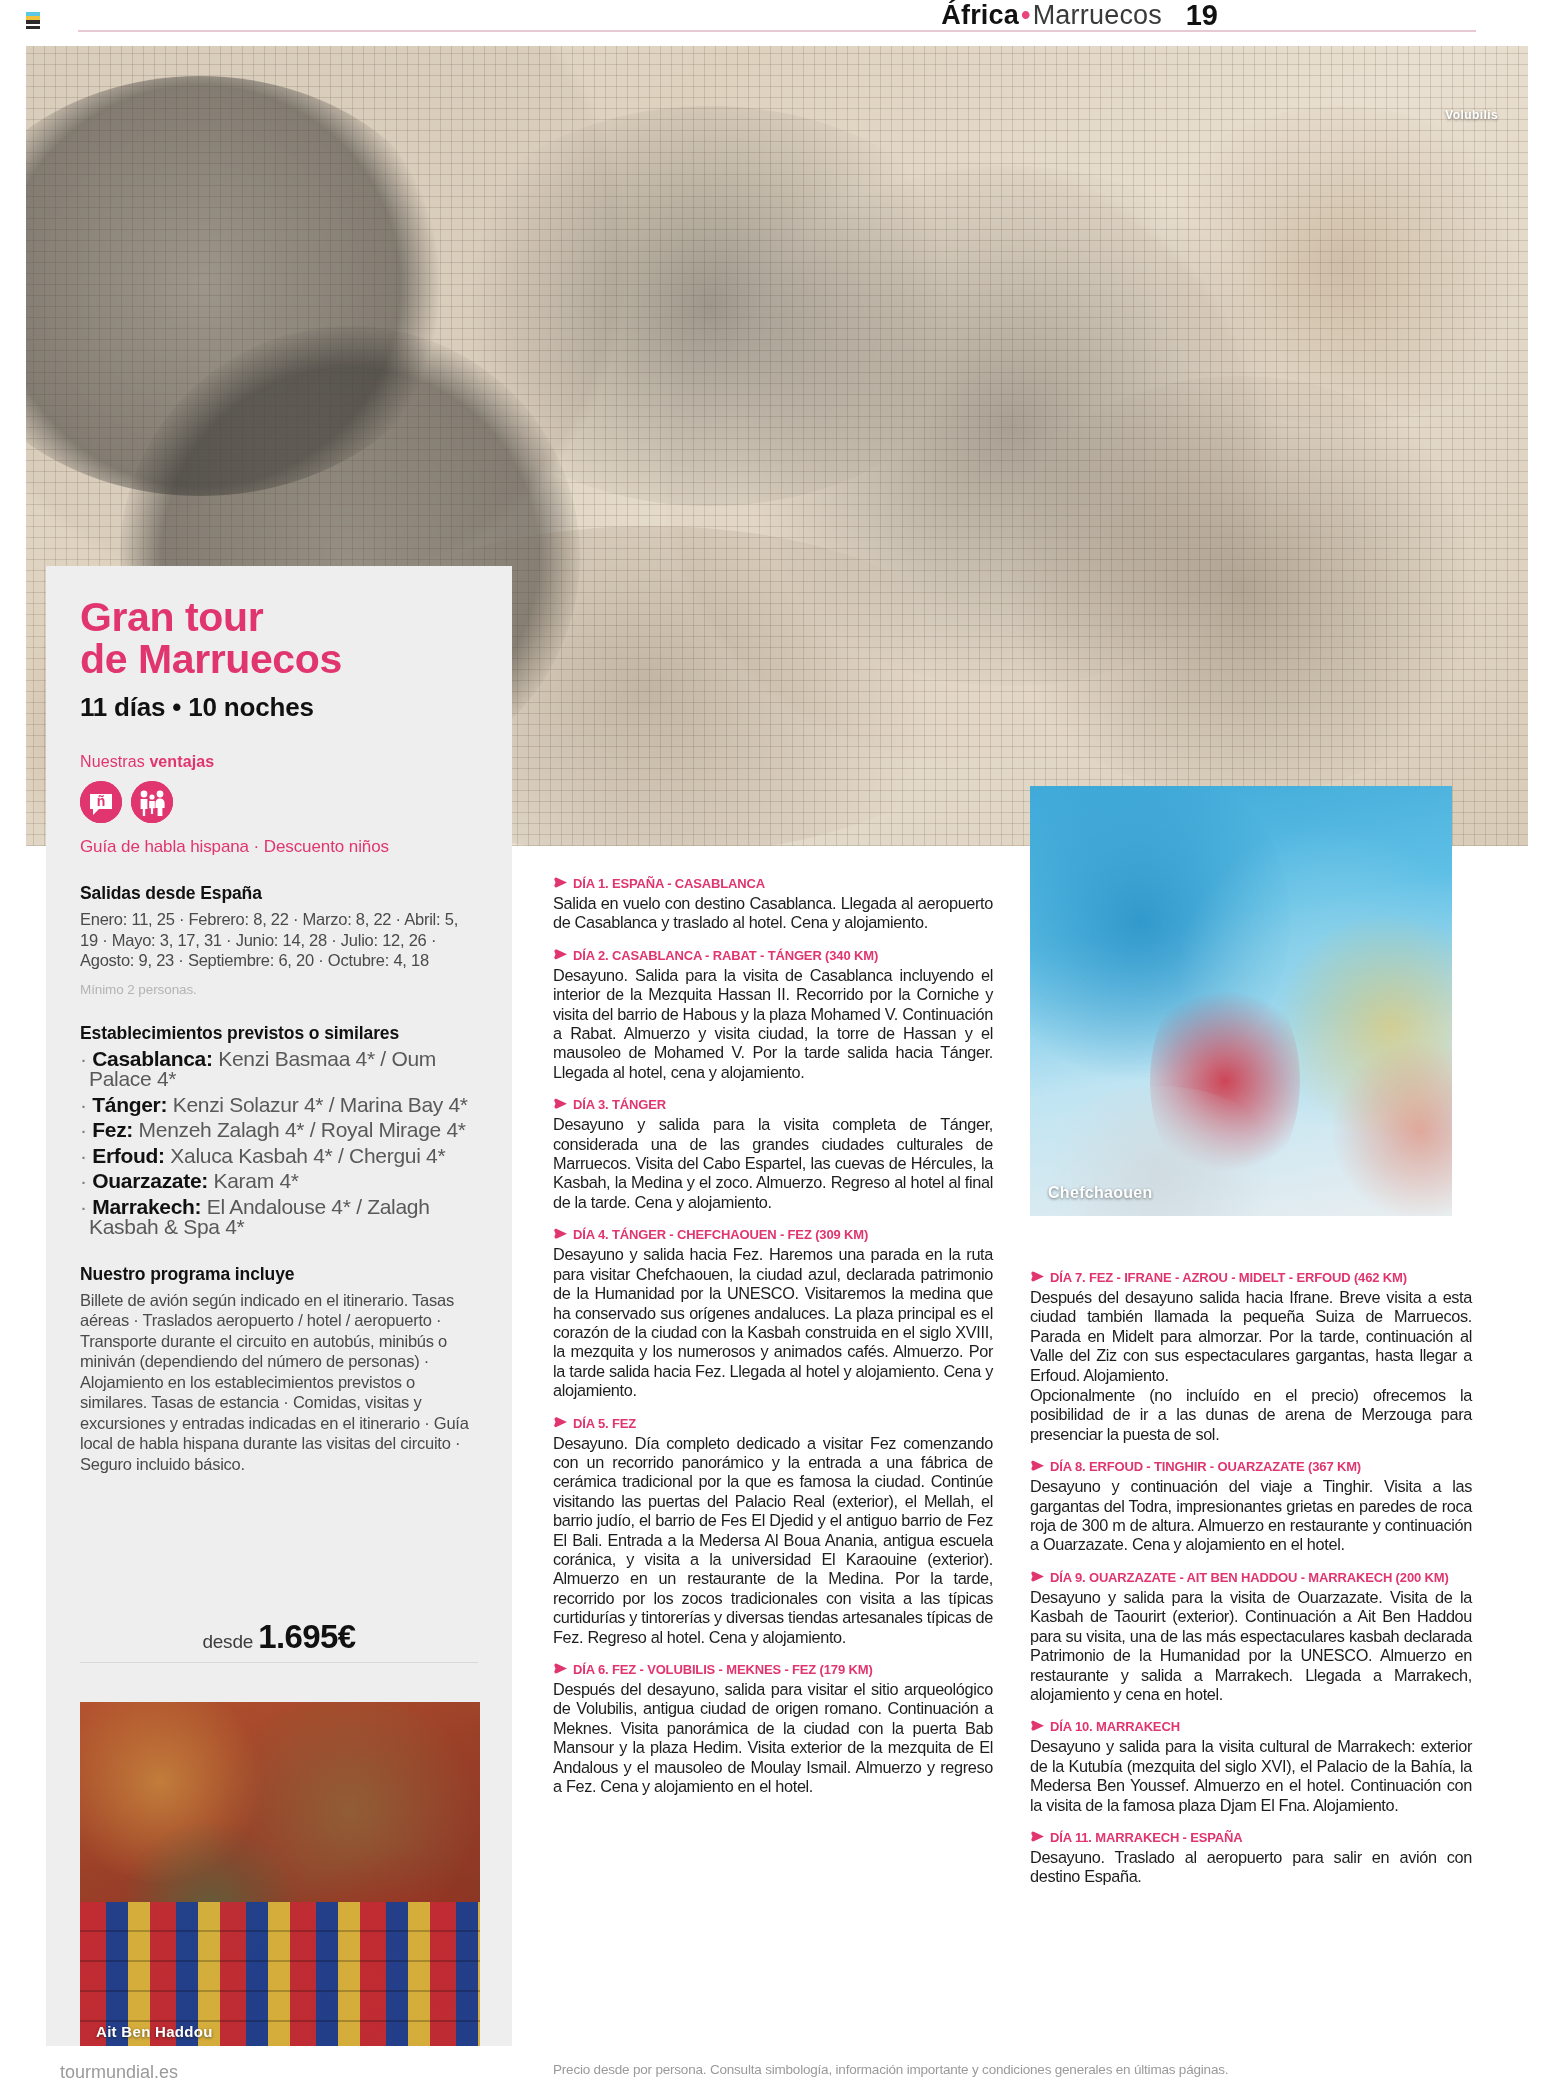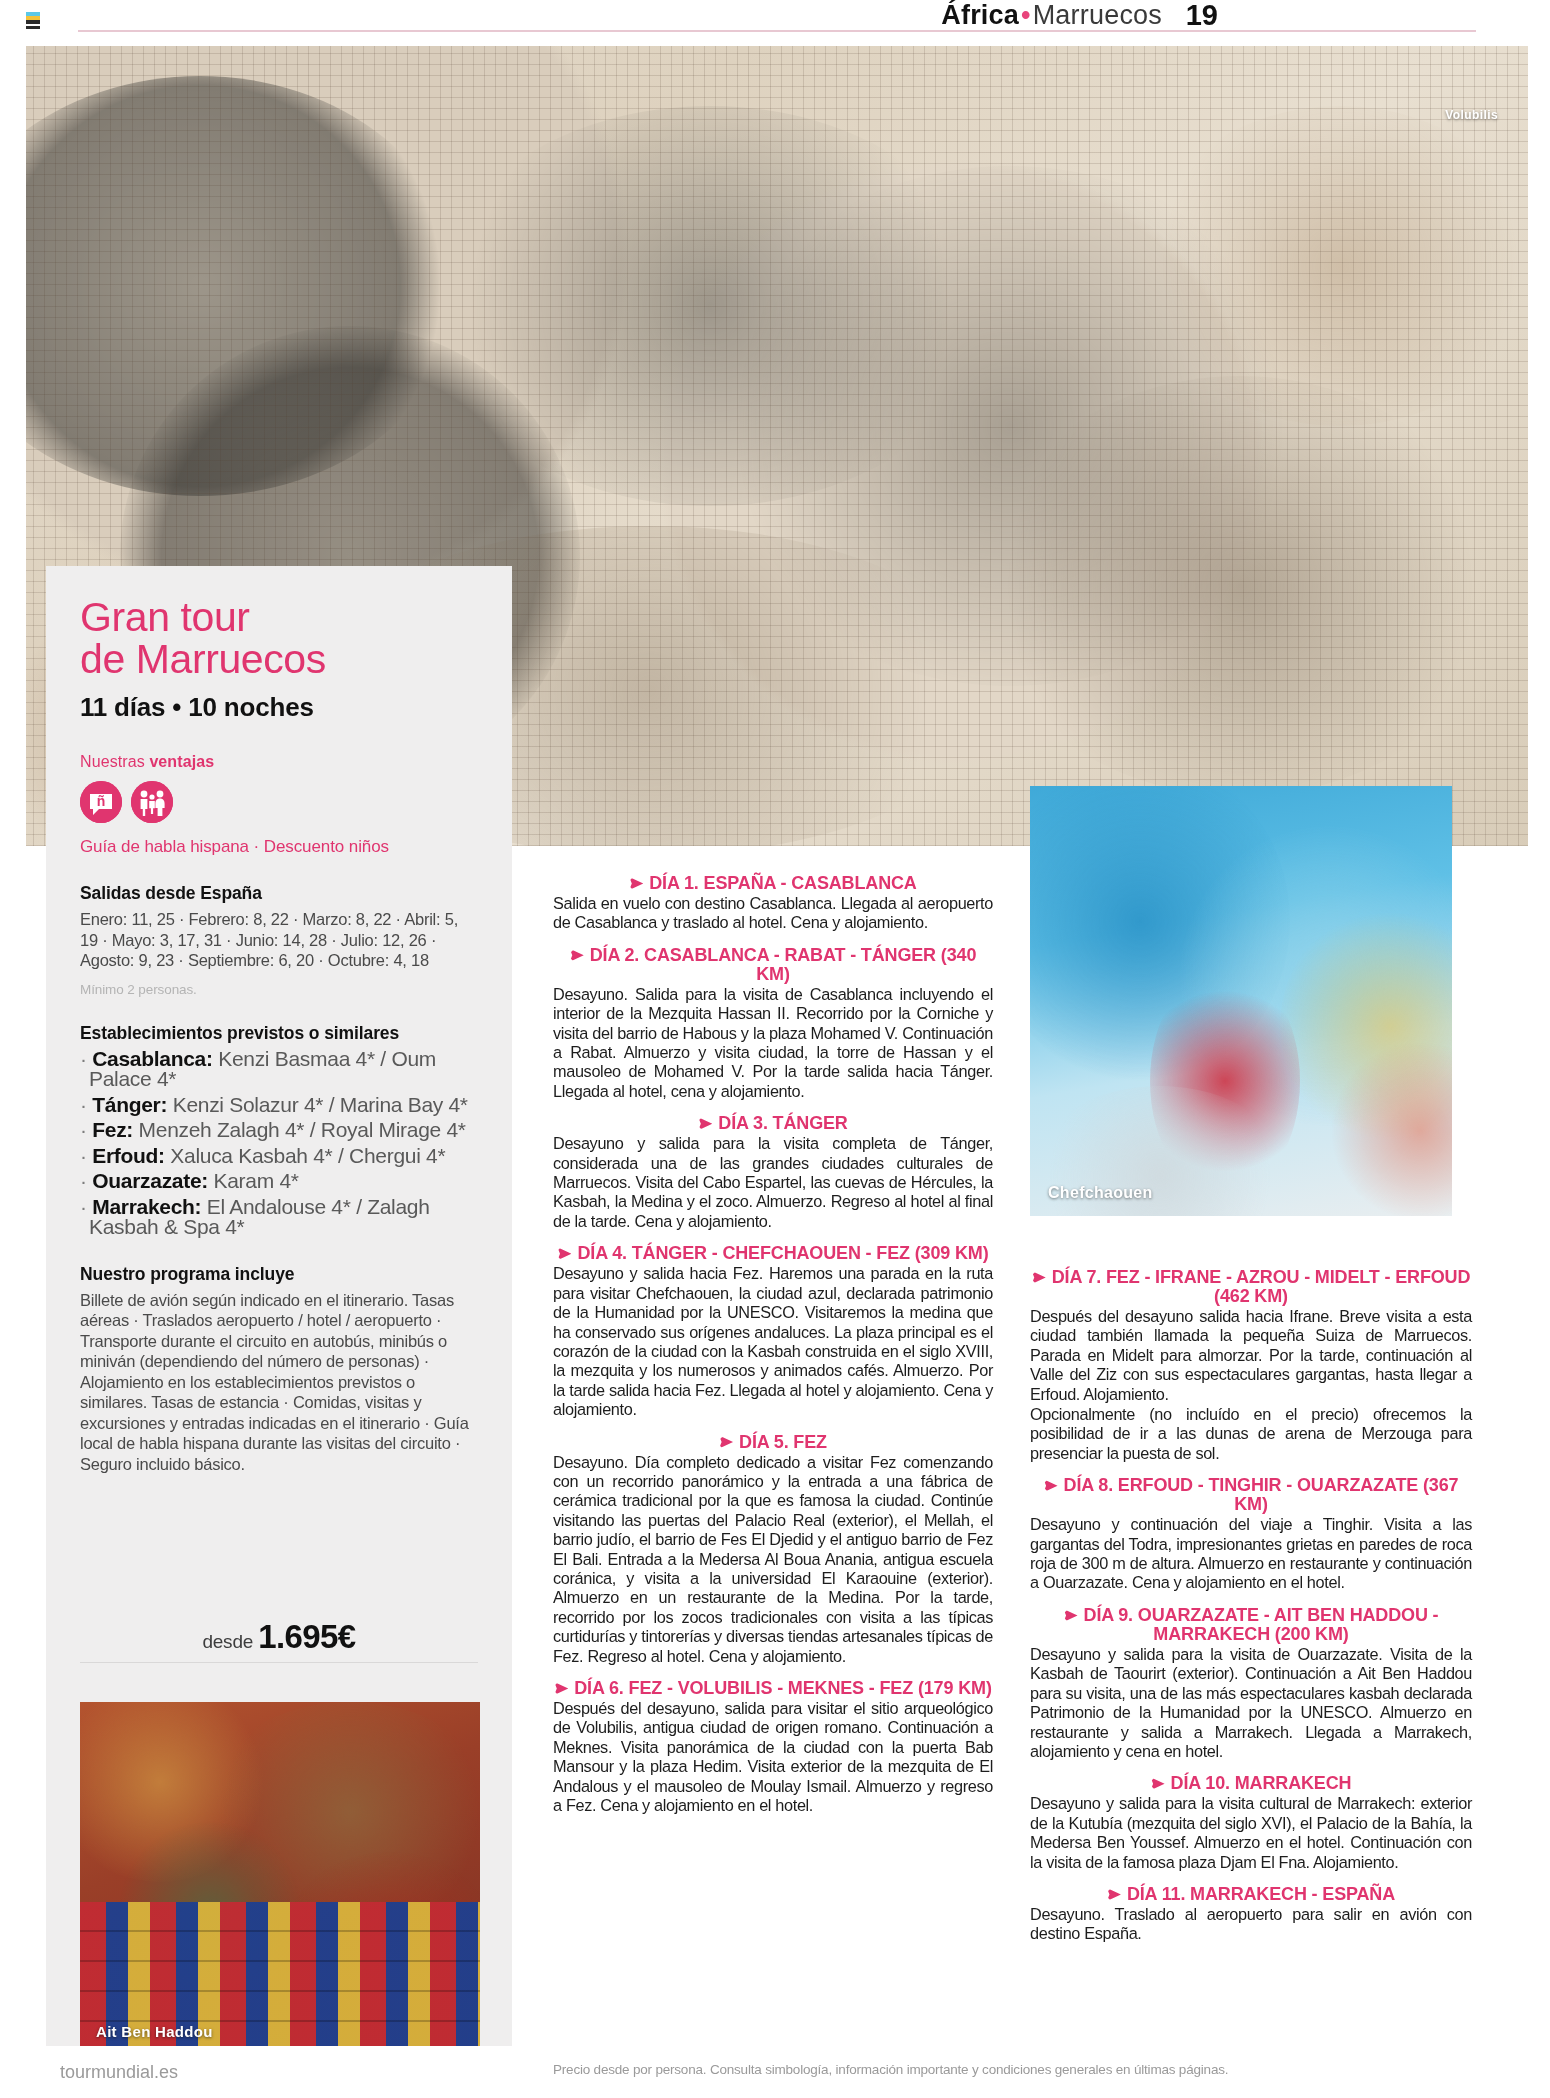--- a/index.html
+++ b/index.html
@@ -78,21 +78,21 @@
 
   
   #info-card {
     position: absolute; left: 46px; top: 566px; width: 466px;
     background: #efeeee;
     z-index: 30;
     padding: 30px 34px 0 34px;
     height: 1486px;
   }
   #tour-title {
-    color: #e0356f; font-weight: 400;
+    color: #e0356f; font-weight: 700;
     font-size: 41px; line-height: 42px; letter-spacing: -0.4px;
   }
   #tour-subtitle {
     margin-top: 12px;
     color: #111; font-weight: 700; font-size: 26px; letter-spacing: -0.2px;
   }
   #advantages-label {
     margin-top: 30px; font-size: 16px; color: #e0356f; letter-spacing: .1px;
   }
   #advantages-label b { font-weight: 700; }
@@ -166,22 +166,22 @@
   #col2 {
     position: absolute; left: 553px; top: 874px; width: 440px; height: 1172px;
     z-index: 30; background: #ffffff;
   }
   #col3 {
     position: absolute; left: 1030px; top: 1268px; width: 442px; height: 778px;
     z-index: 30; background: #ffffff;
   }
   .day { margin-bottom: 13px; }
   .day-head {
-    color: #e0356f; font-weight: 700; font-size: 18px; line-height: 19px;
-    letter-spacing: -0.15px; text-transform: uppercase; text-align: center;
+    color: #e0356f; font-weight: 700; font-size: 13px; line-height: 19px;
+    letter-spacing: -0.15px; text-transform: uppercase;
   }
   .day-head .tri {
     display: inline-block; width: 14px; height: 13px;
     background: #e0356f; vertical-align: -1px; margin-right: 6px;
     border-radius: 60% 50% 50% 60% / 50% 50% 50% 50%;
     clip-path: polygon(0 0, 100% 50%, 0 100%, 18% 50%);
   }
   .day-body {
     font-size: 16.3px; line-height: 19.4px; color: #1d1d1d;
     letter-spacing: -0.35px; text-align: justify; margin-top: 1px;

